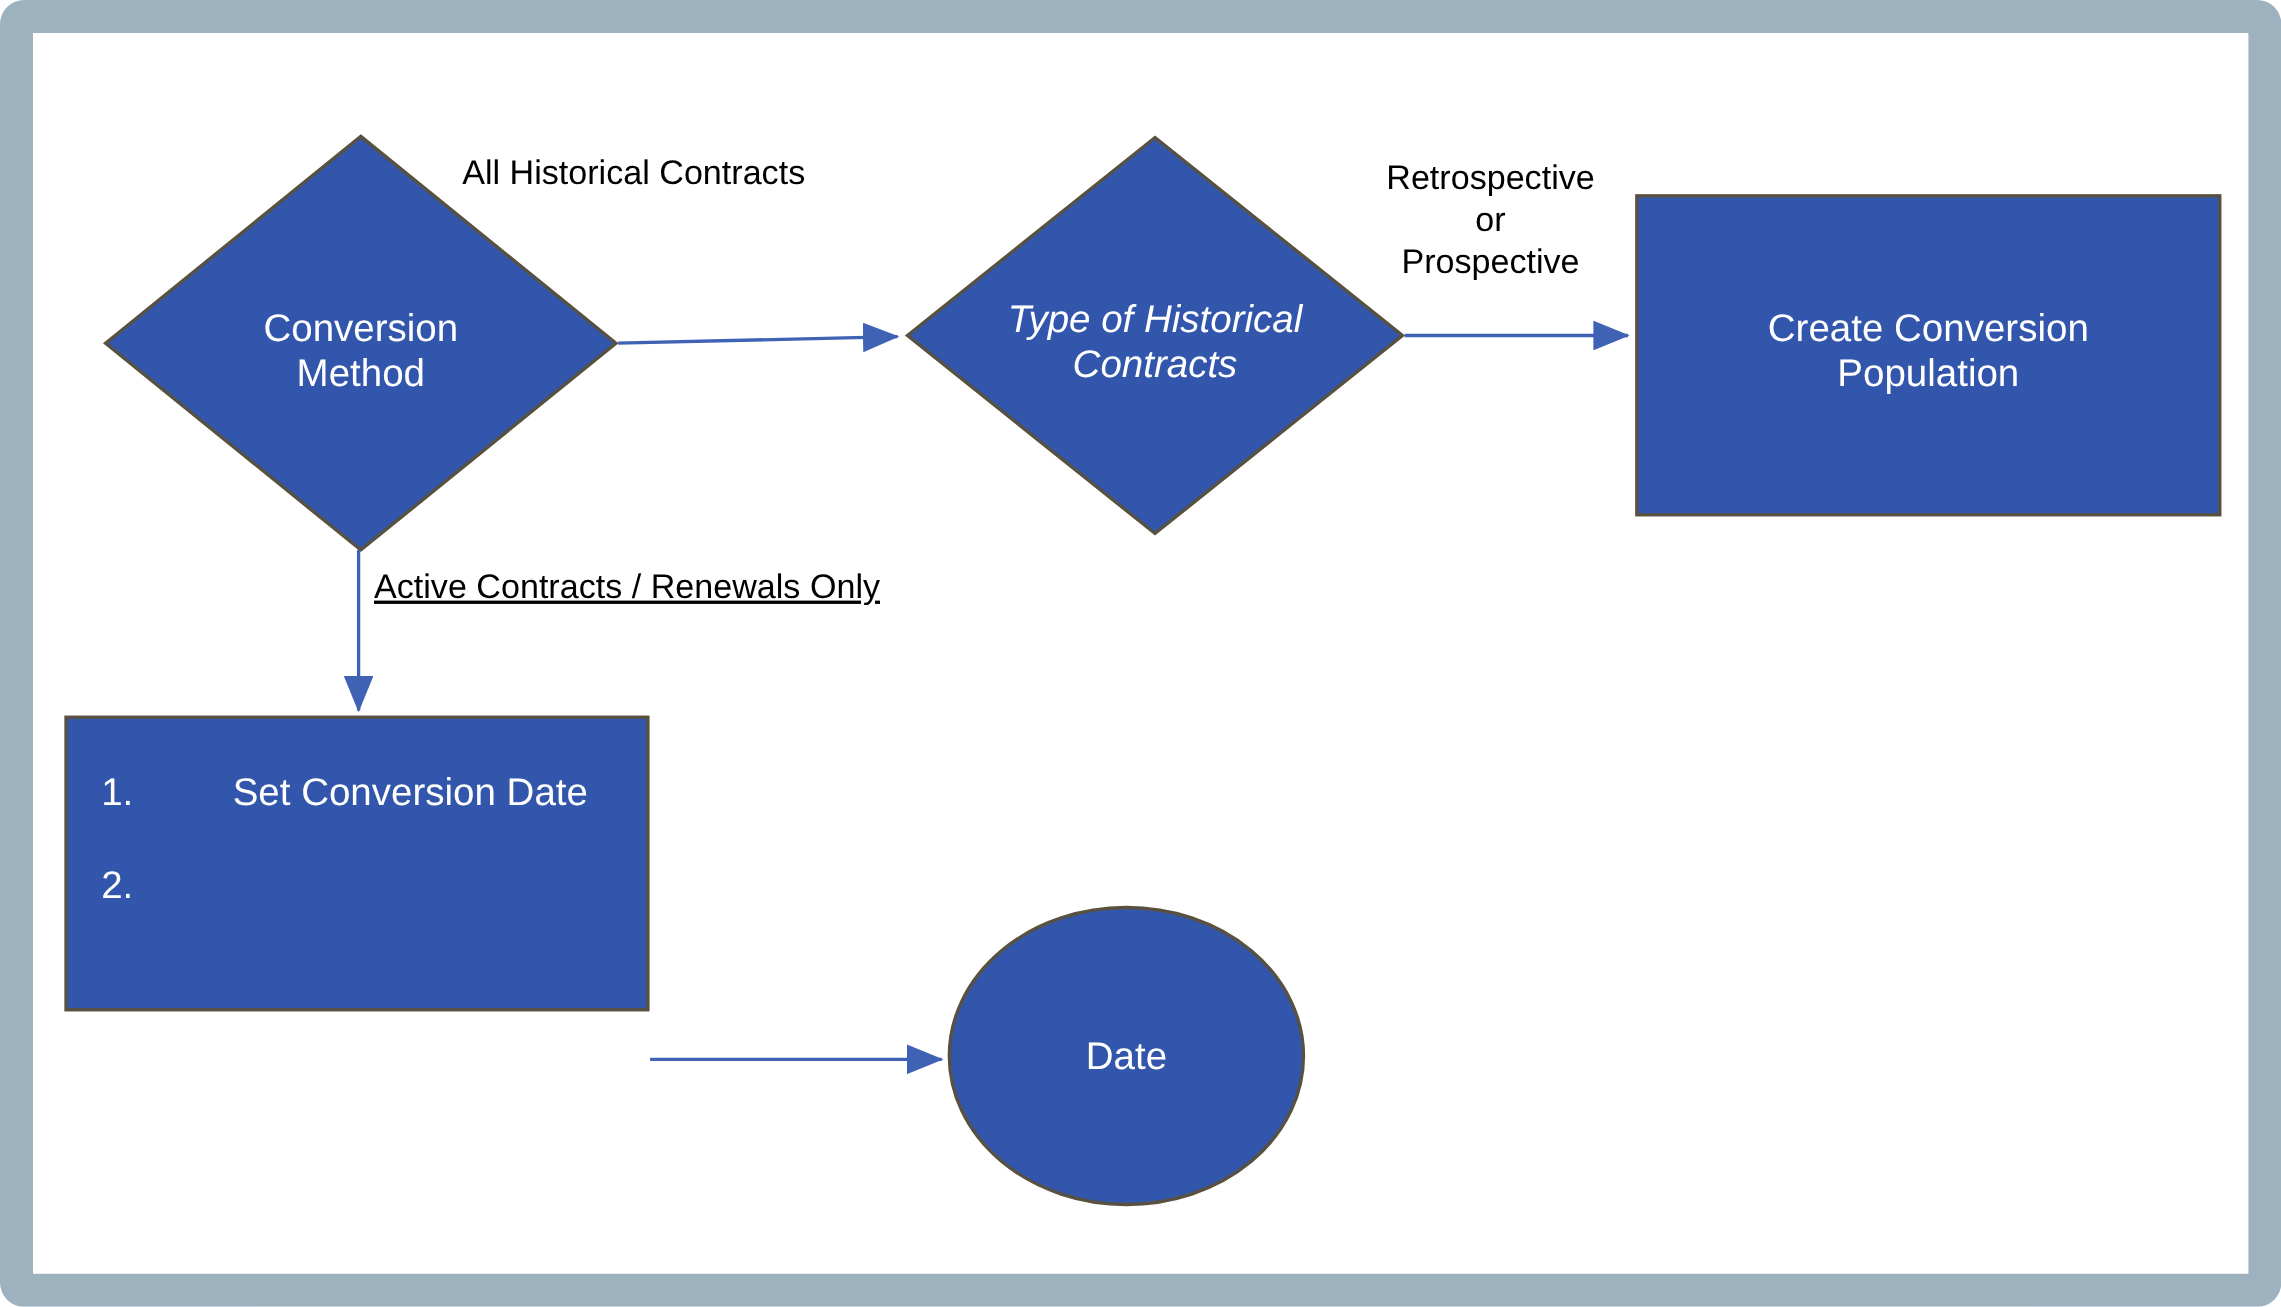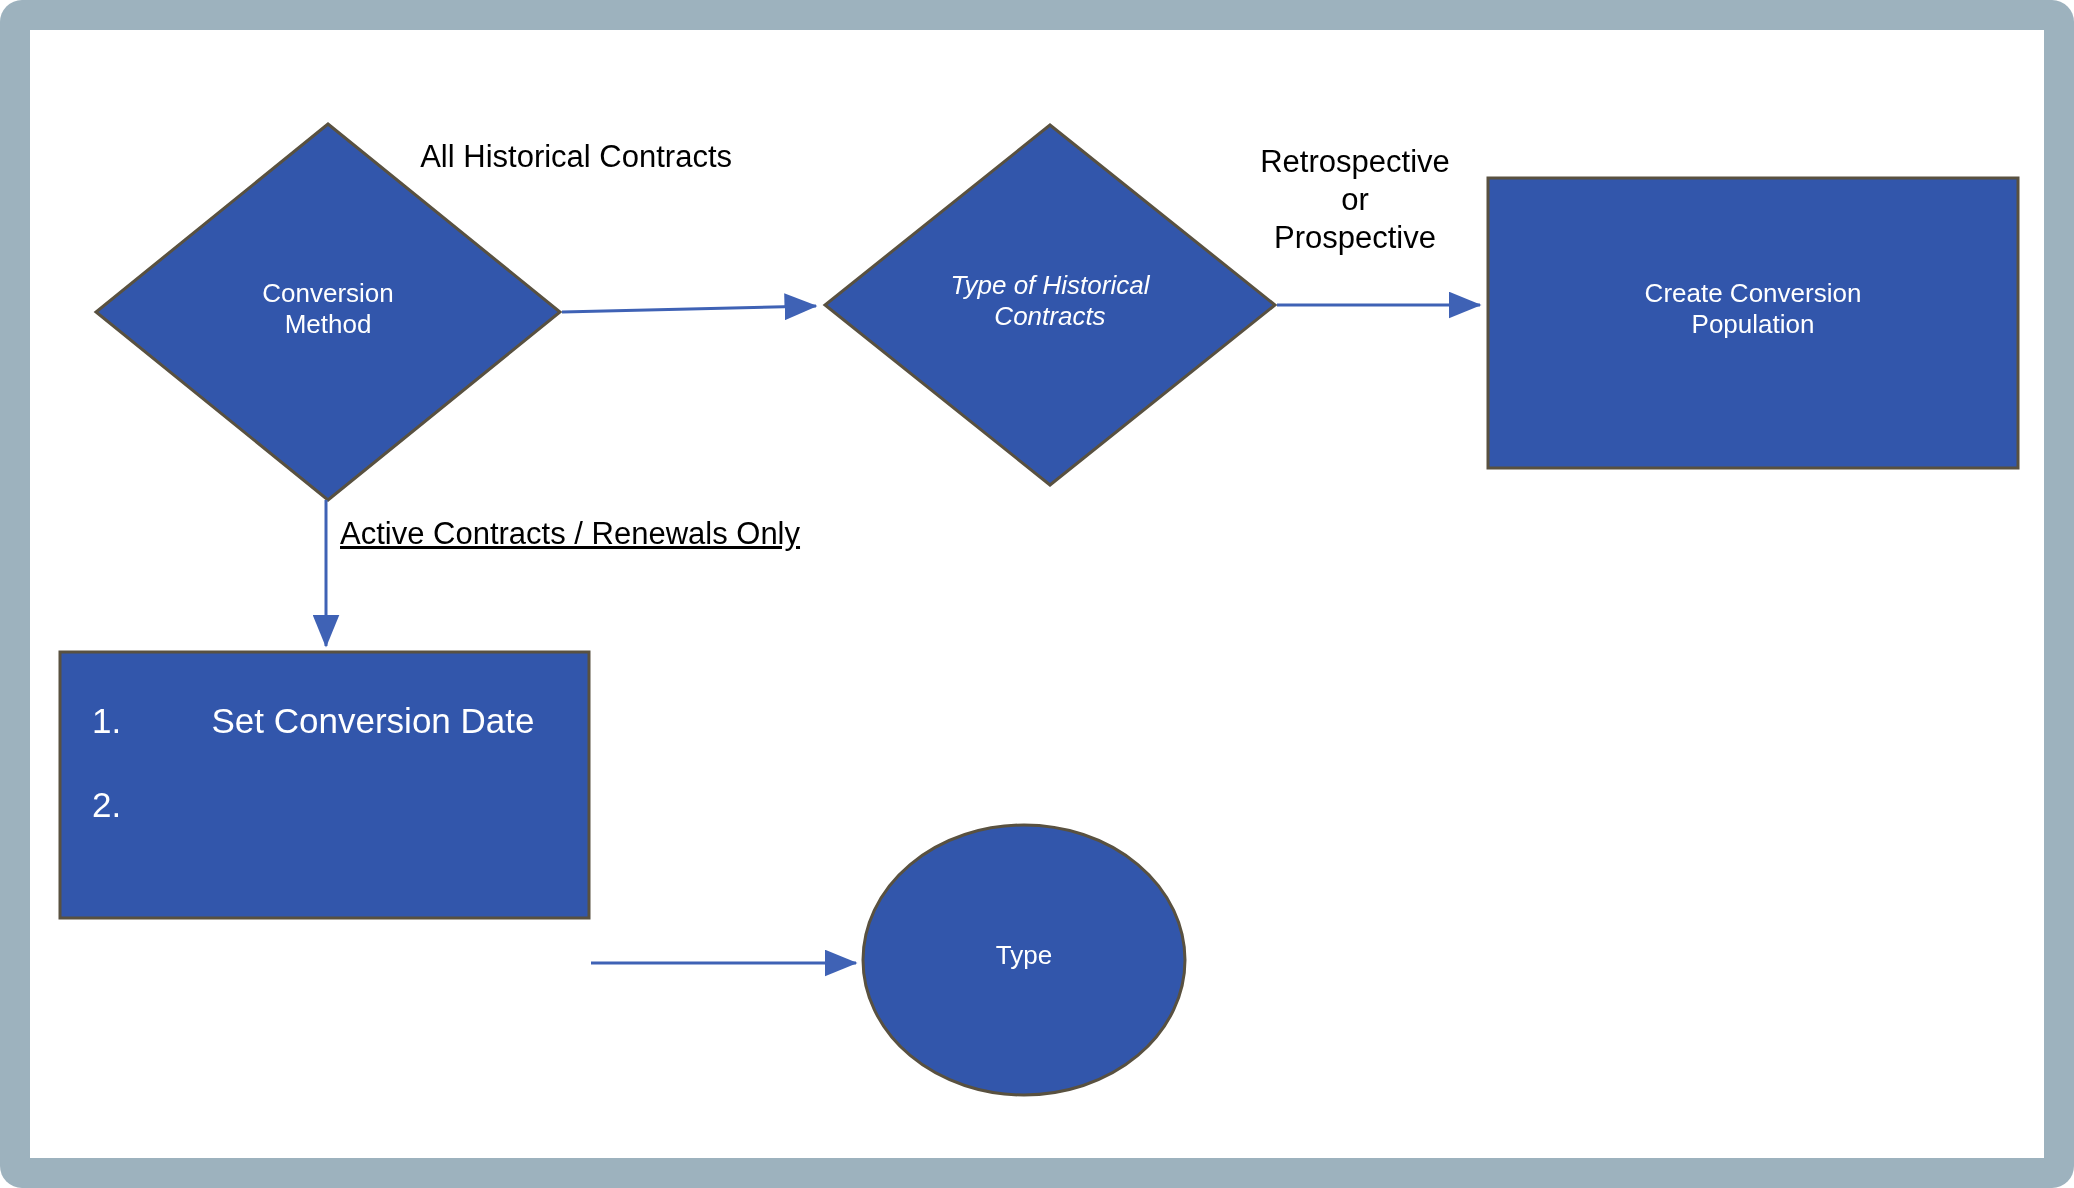--- a/index.html
+++ b/index.html
@@ -31,21 +31,21 @@
   #svgroot {
     position: absolute;
     left: 0;
     top: 0;
     width: 2014px;
     height: 1128px;
   }
   .node-label {
     position: absolute;
     color: #ffffff;
-    font-size: 26px;
+    font-size: 35px;
     line-height: 1.18;
     text-align: center;
     white-space: pre-line;
     pointer-events: none;
   }
   .edge-label {
     position: absolute;
     color: #000000;
     font-size: 31px;
     line-height: 1.22;
@@ -115,21 +115,21 @@
     <div class="list-box-text" style="left:62px; top:670px; width:470px;">
       <div class="list-row">
         <span class="list-num">1.</span>
         <span class="list-txt">Set Conversion Date</span>
       </div>
       <div class="list-row">
         <span class="list-num">2.</span>
       </div>
     </div>
 
-    <div class="node-label" style="left:874px; top:910px; width:240px;">Type</div>
+    <div class="node-label" style="left:874px; top:910px; width:240px;">Date</div>
 
     <div class="edge-label" style="left:362px; top:108px; width:340px; text-align:right;">All Historical Contracts</div>
 
     <div class="edge-label" style="left:1196px; top:78px; width:258px; text-align:center;margin-top:35px;">Retrospective
 or
 Prospective</div>
 
     <div class="edge-label" style="left:310px; top:485px; width:520px; text-align:left;text-decoration:underline;">Active Contracts / Renewals Only</div>
 
   </div>

